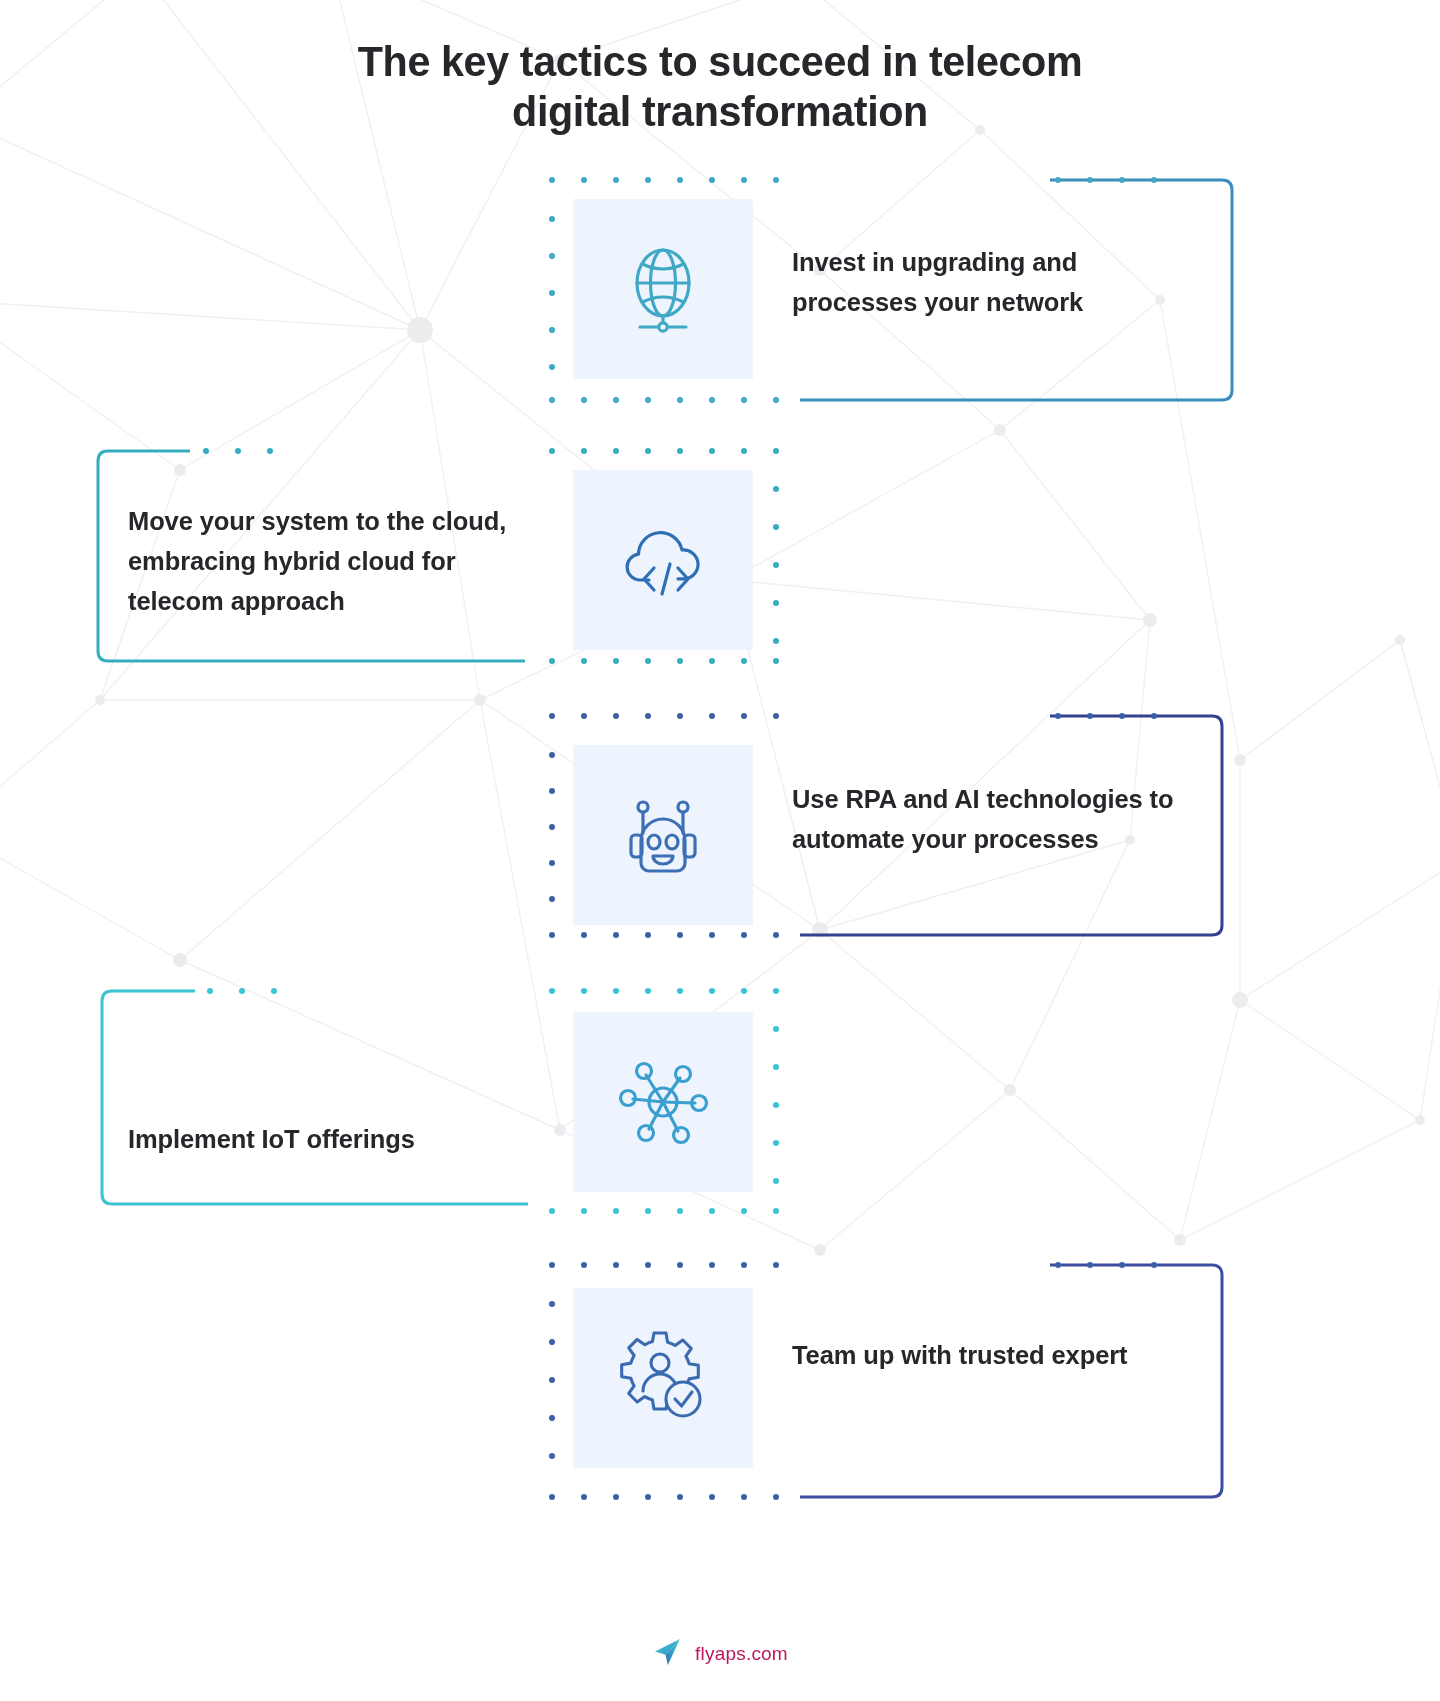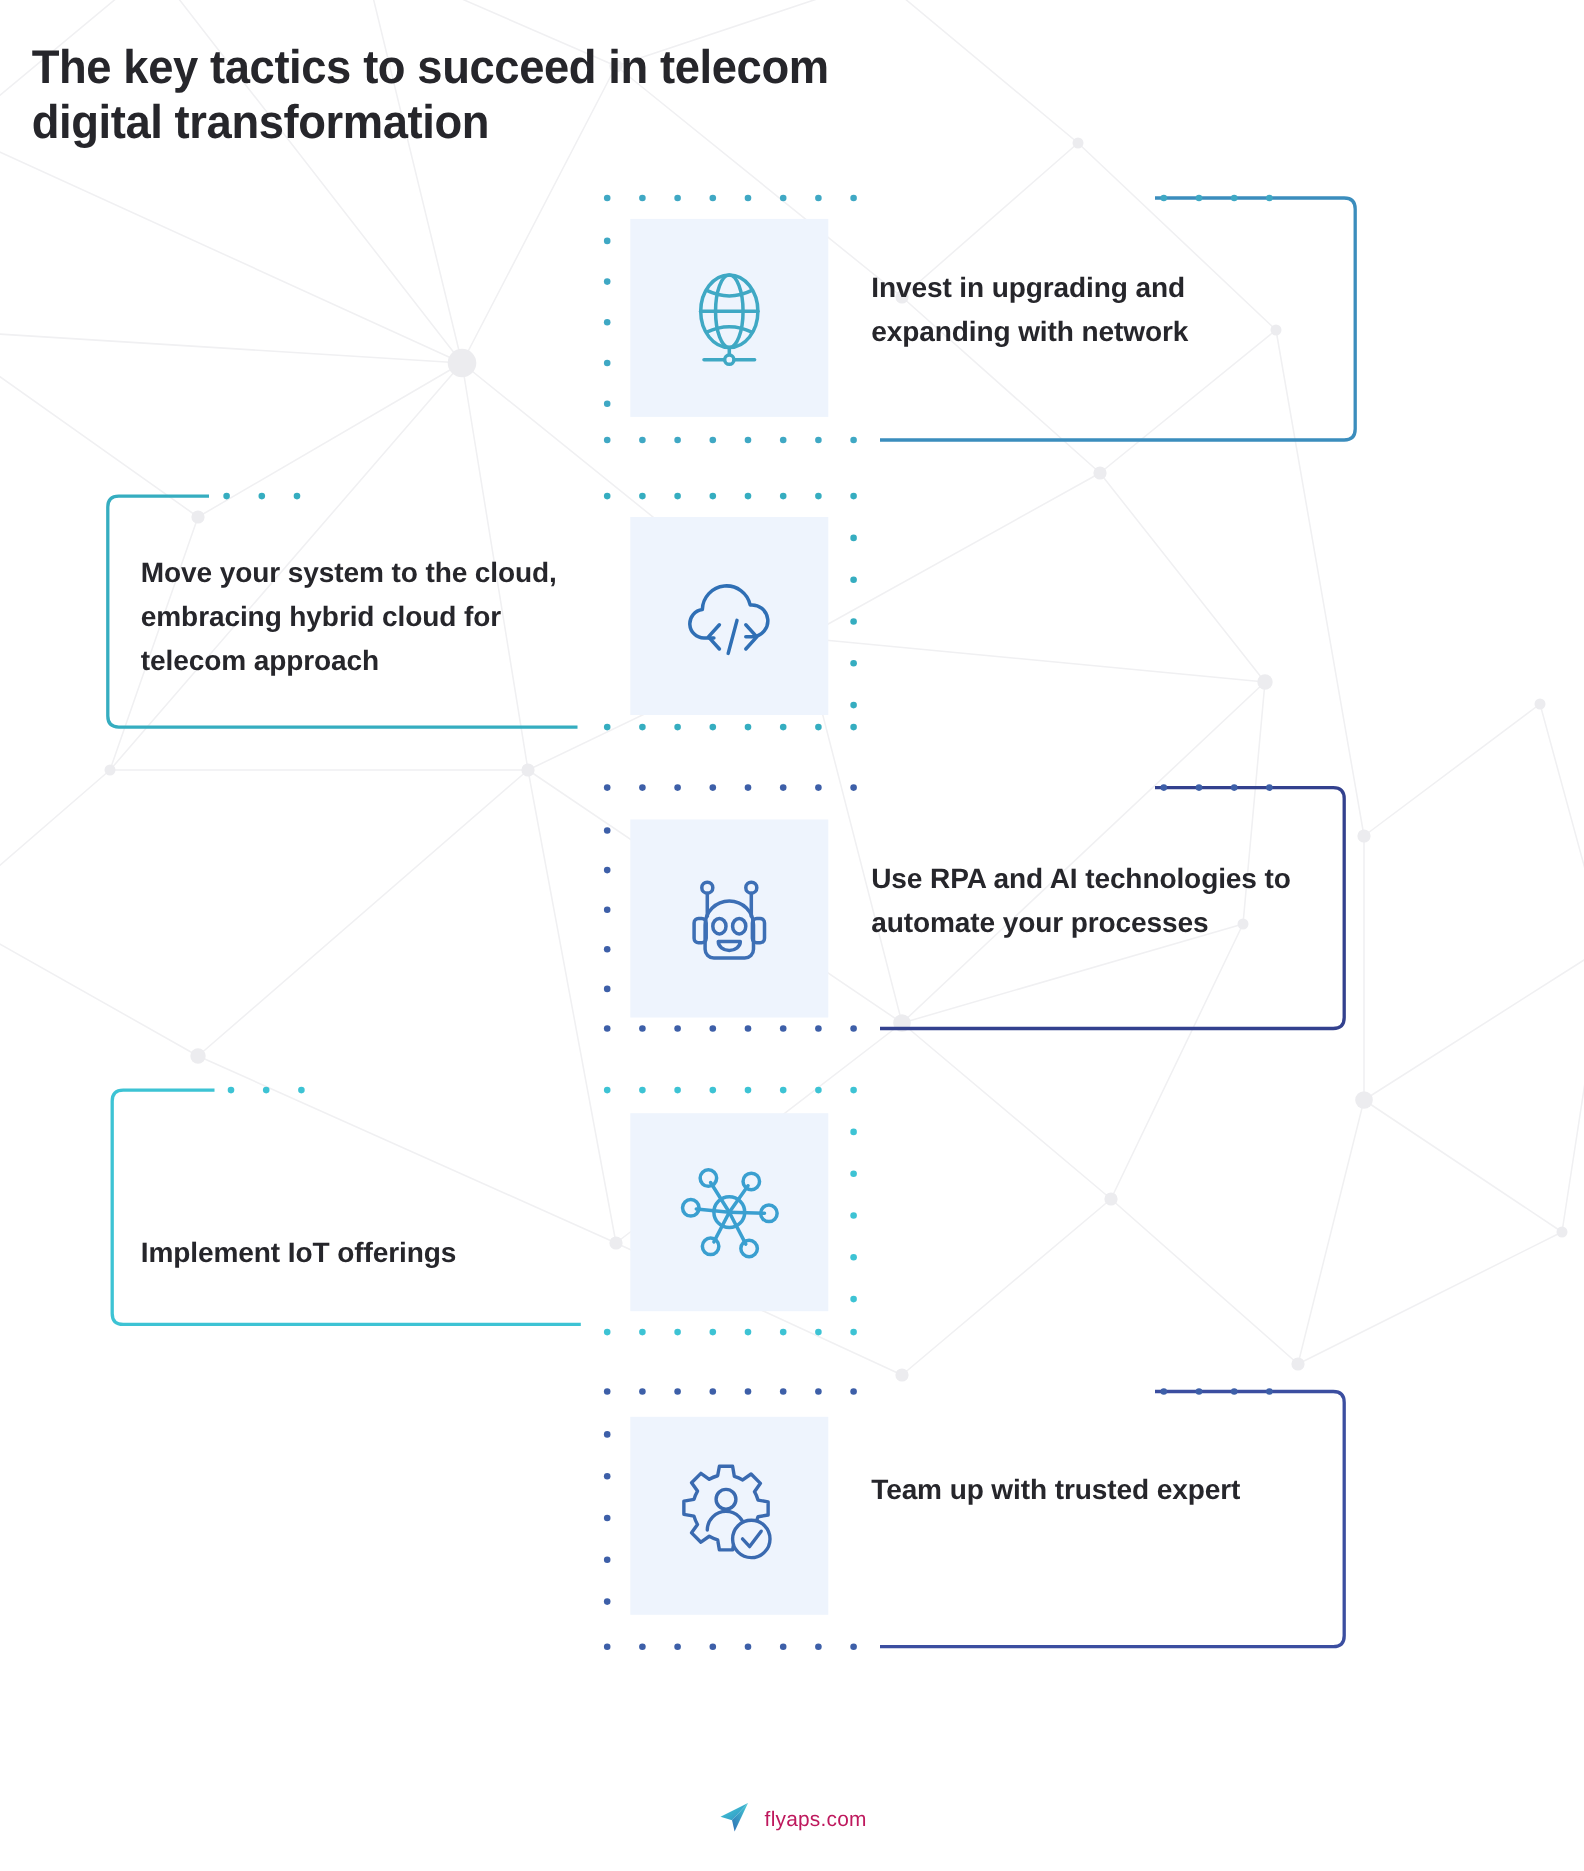--- a/index.html
+++ b/index.html
@@ -10,21 +10,21 @@
     position:relative;
     overflow:hidden;
   }
   #bg-net { position:absolute; inset:0; width:1440px; height:1701px; pointer-events:none; }
 
   .page { position:relative; width:1440px; height:1701px; }
 
   
   .title-wrap {
     position:absolute; left:0; top:36px; width:1440px;
-    text-align:left; z-index:5;
+    text-align:center; z-index:5;
   }
   .title-line {
     font-size:43px;
     font-weight:700;
     letter-spacing:-0.4px;
     color:#26262b;
     line-height:1.17;
     font-stretch:condensed;
     transform:scaleX(0.96);
   }
@@ -284,21 +284,21 @@
           <ellipse cx="48" cy="42" rx="12.5" ry="33"></ellipse>
           <line x1="22" y1="42" x2="74" y2="42"></line>
           <path d="M27.5 23 Q48 33 68.5 23"></path>
           <path d="M27.5 61 Q48 51 68.5 61"></path>
           <line x1="48" y1="75" x2="48" y2="82"></line>
           <line x1="25" y1="86" x2="71" y2="86"></line>
           <circle cx="48" cy="86" r="4.2" fill="#eef4fd"></circle>
         </svg>
       </span>
     </div>
-    <div class="copy right" style="top:44px;">Invest in upgrading and expanding with network</div>
+    <div class="copy right" style="top:44px;">Invest in upgrading and processes your network</div>
   </div>
 
   <div class="row" style="top:470px;">
     <div class="tile">
       <span>
         <svg width="100" height="92" viewBox="0 0 100 92" fill="none" stroke="#2f6fb5" stroke-width="3.2" stroke-linecap="round" stroke-linejoin="round">
           <path d="M36 66 H27 a13 13 0 0 1 -1.5 -25.9 A22 22 0 0 1 69 36 a14.5 14.5 0 0 1 3 28.9 h-7"></path>
           <polyline points="41,54 31,65 41,76"></polyline>
           <polyline points="65,54 75,65 65,76"></polyline>
           <line x1="57" y1="50" x2="49" y2="80"></line>

